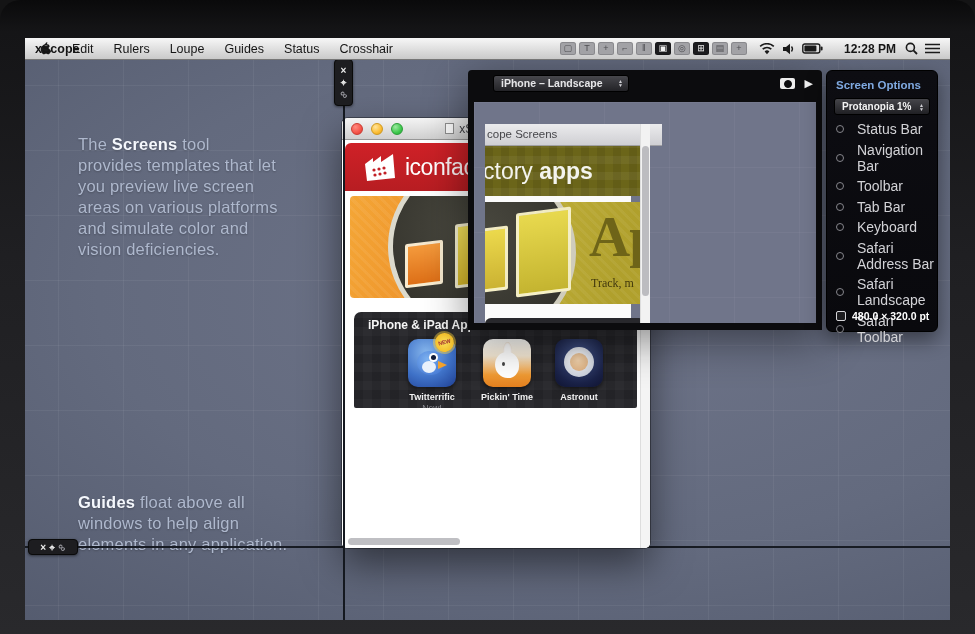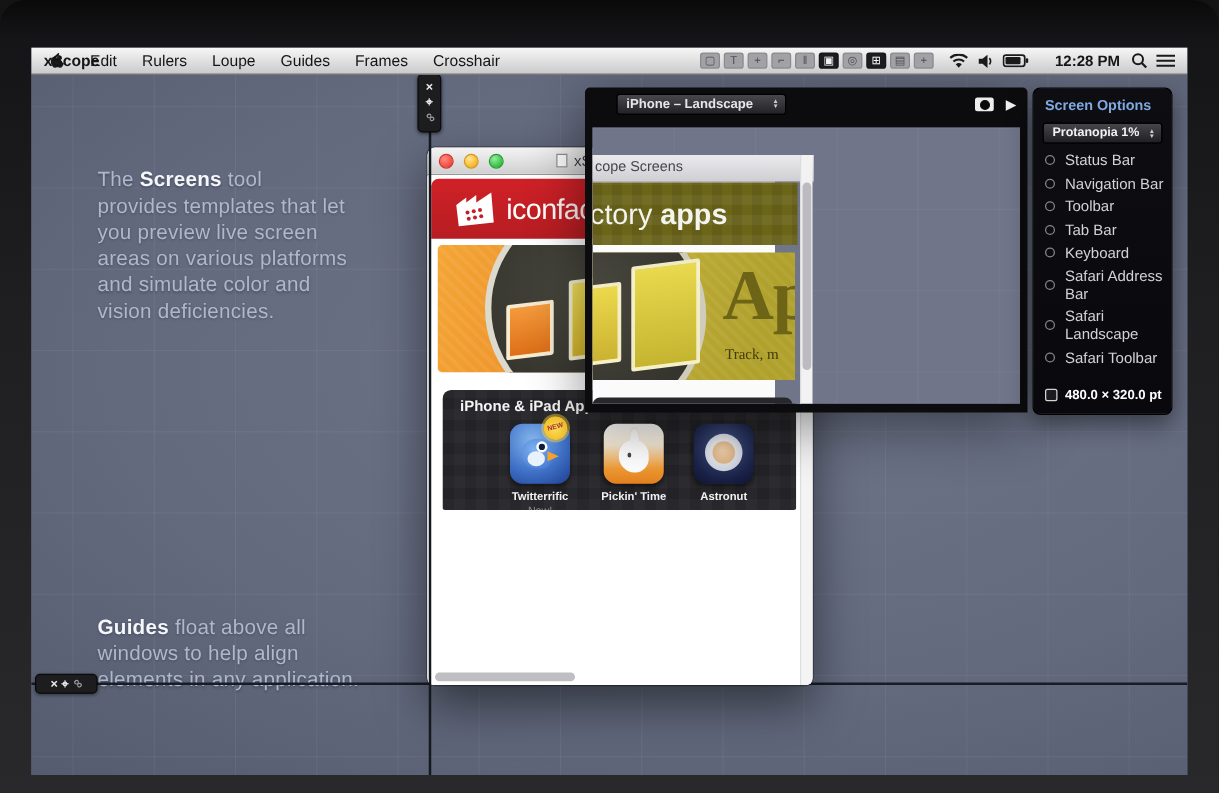--- a/index.html
+++ b/index.html
@@ -144,21 +144,21 @@
   .cam { width:15px; height:11px; border-radius:2px; background:#ededed; position:relative; }
   .cam::after { content:""; position:absolute; left:4.5px; top:2.5px; width:6px; height:6px; border-radius:50%;
                 background:#0c0c0e; box-shadow:inset 0 0 0 1.5px #ededed00, 0 0 0 1.5px #0c0c0e inset; border:1.5px solid #0c0c0e; }
   .ov-play { color:#efefef; font-size:11px; }
   .ov-frame { position:absolute; left:0; top:26px; width:354px; height:234px;
               border:6px solid #0c0c0e; border-bottom-width:7px; background:transparent; }
   .ov-int { position:absolute; left:0; top:0; width:342px; height:221px; overflow:hidden;
             background:linear-gradient(rgba(255,255,255,.04) 1px, transparent 1px),
                        linear-gradient(90deg, rgba(255,255,255,.04) 1px, transparent 1px), #70758a;
             background-size:65px 65px,65px 65px,100% 100%; }
-  .f-white { position:absolute; left:0; top:22px; width:146px; height:199px; background:#fbfbfb; }
+  .f-white { position:absolute; left:11px; top:22px; width:146px; height:199px; background:#fbfbfb; }
   .f-title { position:absolute; left:0; top:0; width:177px; height:22px;
              background:linear-gradient(#ebebed,#cfcfd3); border-bottom:1px solid #a0a0a4;
              font-size:11.5px; color:#46464a; padding:4px 0 0 2px; }
   .f-header { position:absolute; left:0; top:22px; width:164px; height:50px;
               background:repeating-linear-gradient(0deg, rgba(255,255,255,.05) 0 8px, transparent 8px 16px),
                          repeating-linear-gradient(90deg, rgba(0,0,0,.08) 0 8px, transparent 8px 16px), #6b6519;
               display:flex; align-items:center; overflow:hidden; }
   .f-brand { font-size:23px; color:#f4f4ef; margin-left:-2px; white-space:nowrap; }
   .f-brand .bld { font-weight:bold; }
   .f-banner { position:absolute; left:0; top:78px; width:162px; height:102px; overflow:hidden;
@@ -175,21 +175,21 @@
   .f-sthumb { position:absolute; left:1px; top:22px; width:7px; height:150px; background:#bcbcc0; border-radius:4px; }
 
   
   .panel { position:absolute; left:801px; top:32px; width:112px; height:262px; z-index:44;
            background:linear-gradient(#0d0d12,#09090d); border:1px solid #000; border-radius:6px;
            box-shadow:0 8px 20px rgba(0,0,0,.45); color:#d6d6da; }
   .panel-title { margin:8px 0 0 9px; font-size:11.5px; font-weight:bold; color:#7fa9e0; }
   .panel-drop { margin:7px 7px 6px 7px; height:17px; border-radius:3px; border:1px solid #000;
                 background:linear-gradient(#45454a,#202024); display:flex; align-items:center;
                 font-size:10px; font-weight:bold; color:#f2f2f2; padding:0 5px 0 7px; }
-  .opt { display:flex; align-items:center; gap:8px; margin:0 0 4.5px 9px; font-size:12px; color:#d2d2d6; }
+  .opt { display:flex; align-items:center; gap:13px; margin:0 0 4.5px 9px; font-size:14px; color:#d2d2d6; }
   .radio { width:8px; height:8px; border-radius:50%; border:1.2px solid #86868c; background:transparent; flex:0 0 auto; }
   .size-row { position:absolute; left:9px; bottom:9px; display:flex; align-items:center; gap:6px;
               font-size:10.5px; font-weight:bold; color:#fff; }
   .checkbox { width:10px; height:10px; border:1.5px solid #d4d4d8; border-radius:2px; background:rgba(255,255,255,.08); }
 </style>
 </head>
 <body>
 
 <div class="bezel">
  <div class="screen">
@@ -374,21 +374,21 @@
     <span class="apple">
       <svg width="13" height="15" viewBox="0 0 16 17">
         <path fill="#1a1a1a" d="M11.6 9.1c0-1.8 1.5-2.7 1.6-2.8-.9-1.3-2.2-1.4-2.7-1.5-1.1-.1-2.2.7-2.8.7-.6 0-1.5-.7-2.4-.7C3.9 4.9 2 6.3 2 9.1c0 1.7.6 3.4 1.4 4.5.7 1 1.5 2.1 2.6 2 1-.1 1.4-.7 2.7-.7s1.6.7 2.7.7c1.1 0 1.8-1 2.5-2 .8-1.2 1.1-2.3 1.1-2.4-.1 0-2.4-.9-2.4-2.1zM9.4 3.5c.5-.7 1-1.6.8-2.6-.8 0-1.8.6-2.3 1.3-.5.6-1 1.6-.8 2.5.9.1 1.8-.5 2.3-1.2z"></path>
       </svg>
     </span>
     <span class="menu-item app">xScope</span>
     <span class="menu-item">Edit</span>
     <span class="menu-item">Rulers</span>
     <span class="menu-item">Loupe</span>
     <span class="menu-item">Guides</span>
-    <span class="menu-item">Frames</span>
+    <span class="menu-item">Status</span>
     <span class="menu-item">Crosshair</span>
     <div class="mb-right">
       <div class="tools">
         <span class="tool">▢</span>
         <span class="tool">T</span>
         <span class="tool">+</span>
         <span class="tool">⌐</span>
         <span class="tool">‖</span>
         <span class="tool active">▣</span>
         <span class="tool">◎</span>

